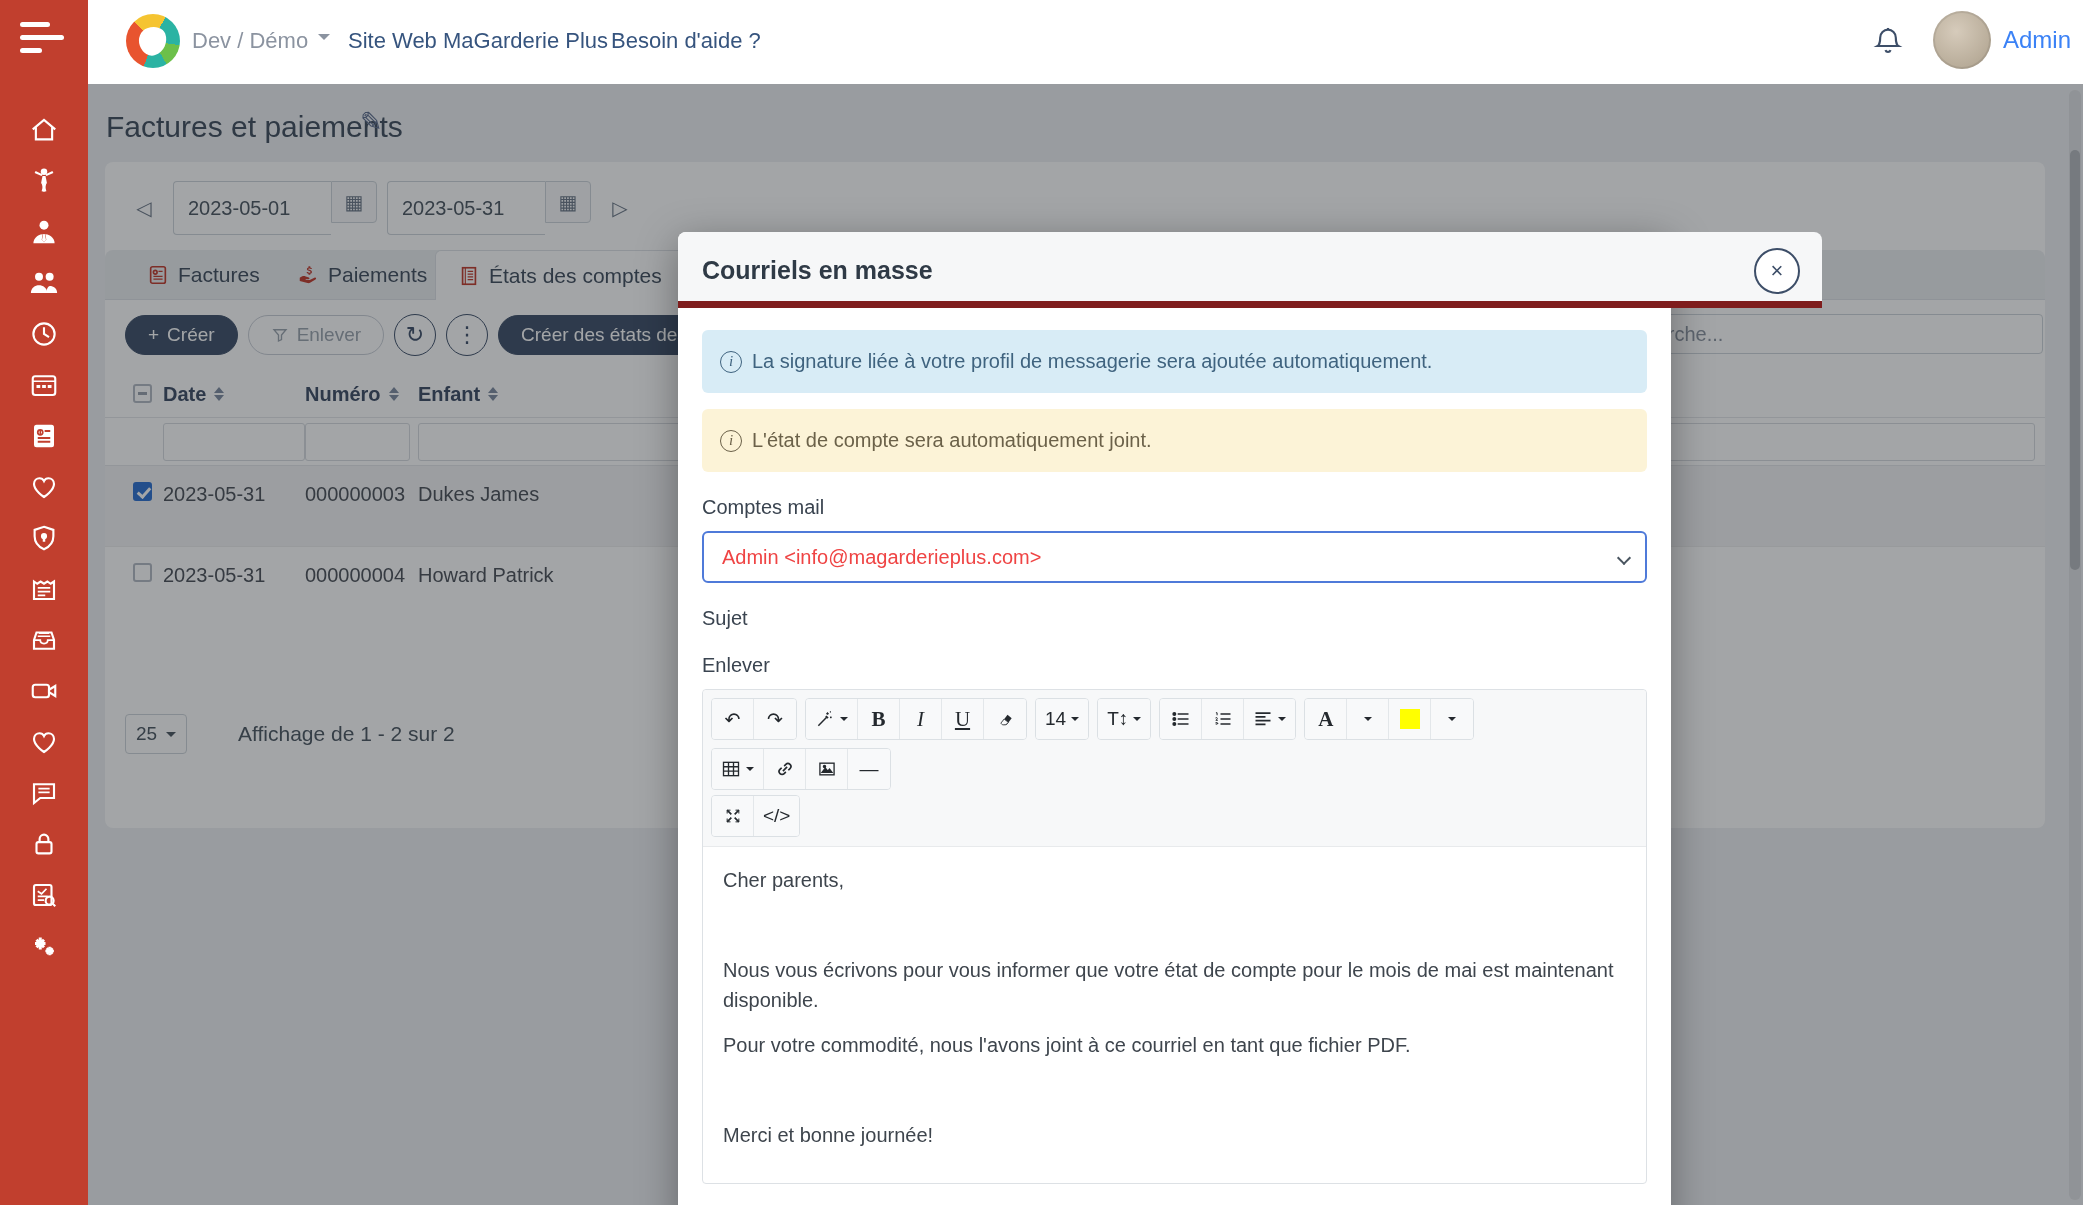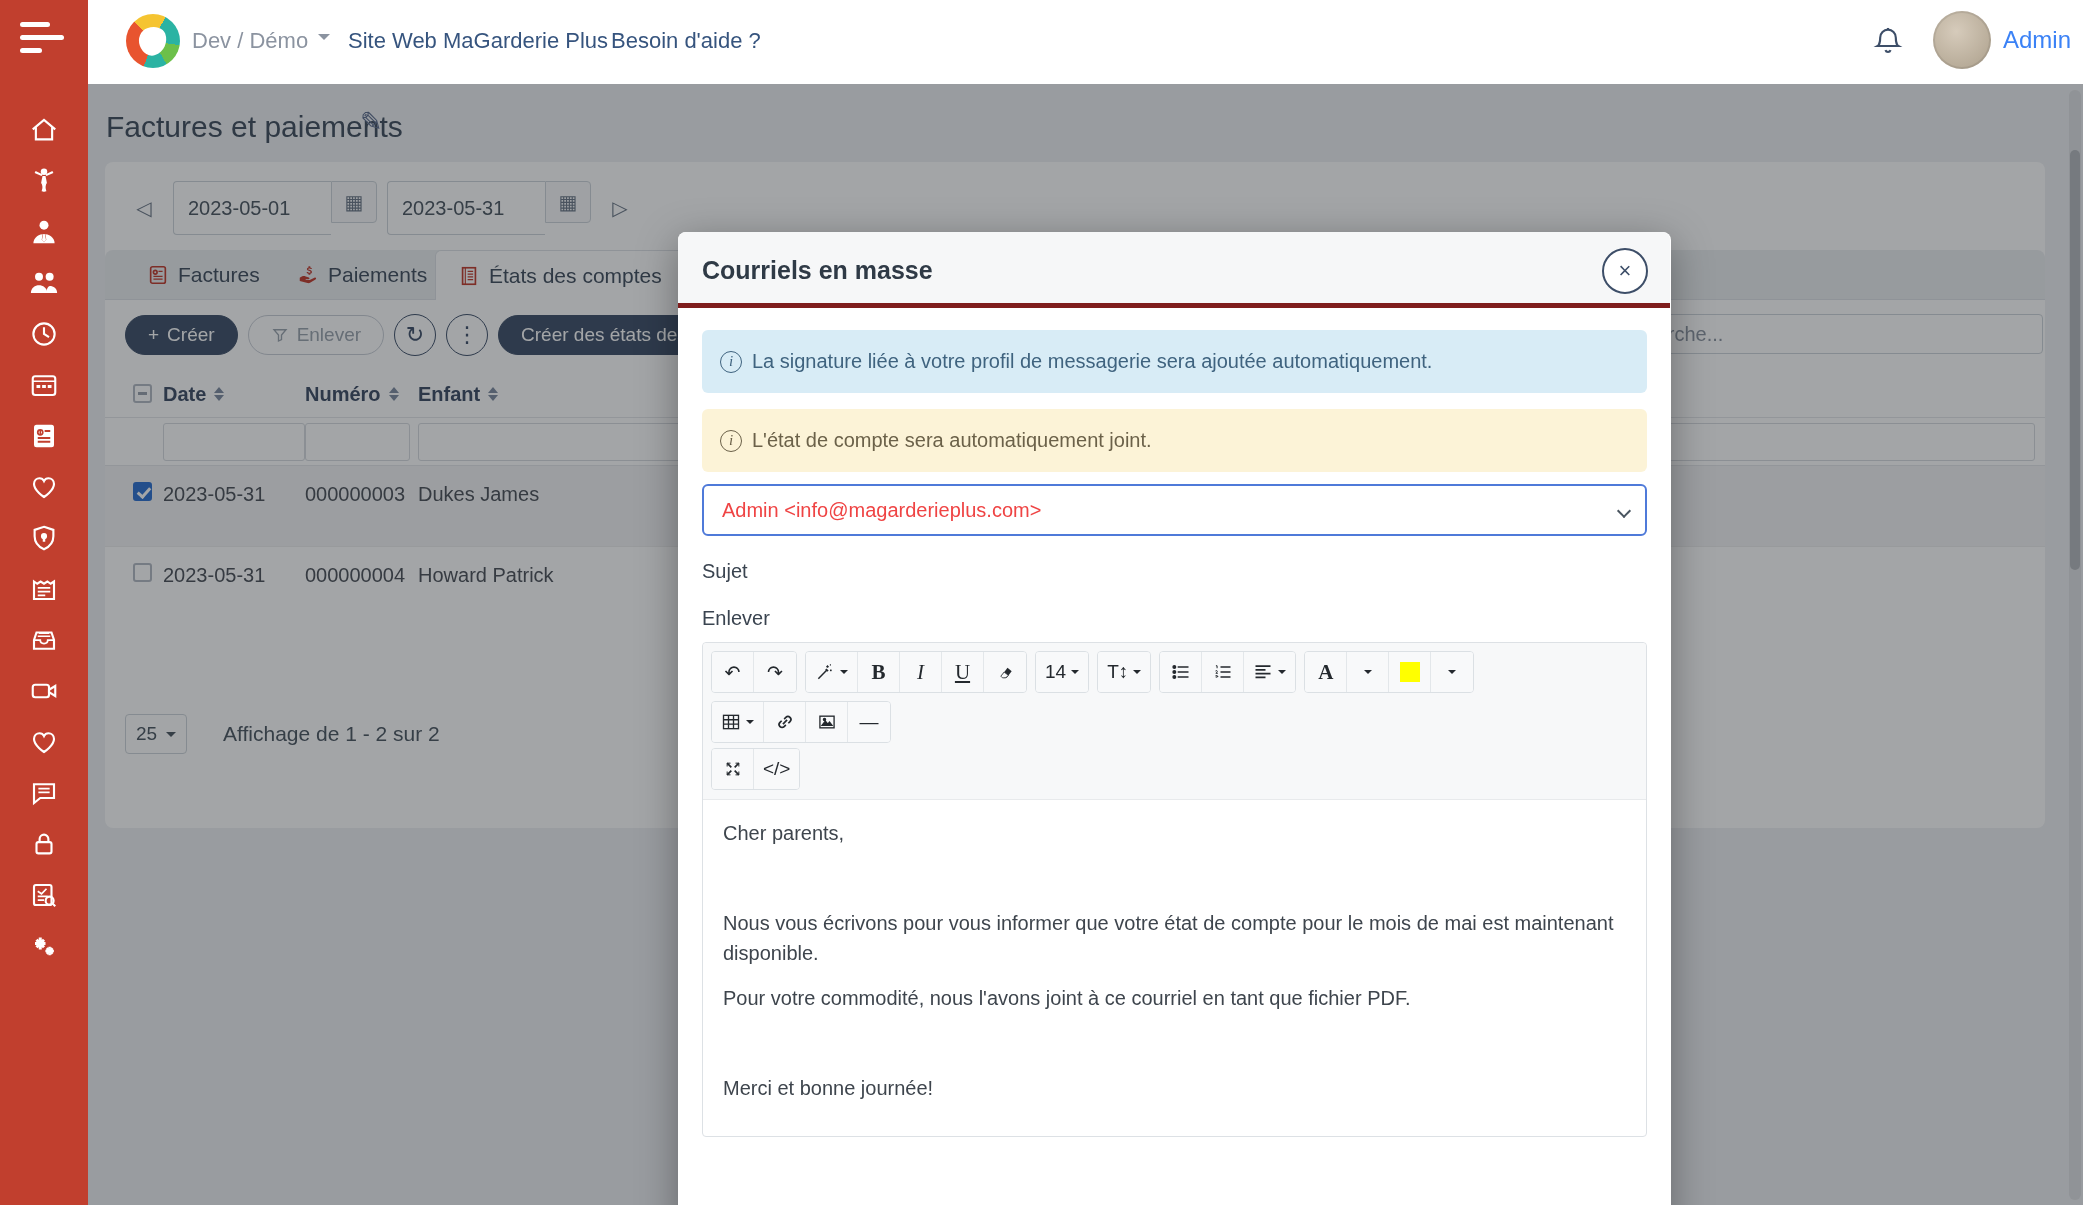--- a/index.html
+++ b/index.html
@@ -82,35 +82,35 @@
                        border:solid #fff; border-width:0 3px 3px 0; transform:rotate(42deg); }
   .filterrow { position:absolute; left:0; top:256px; width:1940px; height:48px; border-bottom:1px solid #e4e7ea; }
   .finput { position:absolute; top:5px; height:38px; border:1px solid #d7dbe0; border-radius:3px; background:#fff; font-family:inherit; font-size:19px; padding:0 10px; }
 
   .trow { position:absolute; left:0; width:1940px; height:80px; font-size:20px; color:#4a4f57; }
   .trow.r0 { top:304px; background:#f3f4f5; }
   .trow.r1 { top:384px; border-top:1px solid #ededed; }
   .trow .cb { position:absolute; left:28px; top:16px; }
   .cell { position:absolute; top:17px; }
 
-  .pager { position:absolute; left:20px; top:552px; display:flex; align-items:center; gap:36px; }
+  .pager { position:absolute; left:20px; top:552px; display:flex; align-items:center; gap:51px; }
   .psel { width:62px; height:40px; border:1px solid #ced4da; border-radius:4px; display:flex; align-items:center;
           justify-content:space-between; padding:0 10px; font-size:19px; color:#4a5560; cursor:pointer; background:#fff; }
   .psel .caret { width:0; height:0; border:5px solid transparent; border-top-color:#4a5560; margin-top:5px; }
   .pinfo { font-size:21px; color:#4a5560; }
 
   .scrollbar { position:absolute; right:2px; top:6px; width:12px; height:1110px; background:#dfe1e4; border-radius:6px; }
   .scrollthumb { position:absolute; left:1px; top:60px; width:10px; height:420px; background:#b4b8bd; border-radius:5px; }
 
   .backdrop { position:absolute; left:0; top:0; width:1995px; height:1121px; background:rgba(25,30,36,.4); z-index:30; }
 
   
   .modal { position:absolute; left:590px; top:148px; width:993px; height:1002px; background:#fff; border-radius:8px;
            box-shadow:0 10px 40px rgba(0,0,0,.35); z-index:40; }
-  .m-head { position:absolute; left:0; top:0; width:992px; height:76px; background:#f6f7f8; border-bottom:5px solid #7f1d1d; border-radius:8px 8px 0 0; }
+  .m-head { position:absolute; left:0; top:0; width:1144px; height:76px; background:#f6f7f8; border-bottom:7px solid #7f1d1d; border-radius:8px 8px 0 0; }
   .m-title { position:absolute; left:24px; top:24px; font-size:25px; font-weight:bold; color:#2f3a46; }
   .m-close { position:absolute; right:22px; top:16px; width:46px; height:46px; border-radius:50%; border:2px solid #3d4e68;
              background:#fff; color:#3d4e68; font-size:22px; display:flex; align-items:center; justify-content:center; cursor:pointer; }
   .m-body { position:absolute; left:24px; top:76px; width:945px; }
 
   .alert { width:945px; border-radius:6px; padding:20px 18px; font-size:20px; display:flex; gap:10px; align-items:center; }
   .alert.info { margin-top:22px; background:#d8ecf6; color:#3f637f; }
   .alert.warn { margin-top:16px; background:#fcf3d7; color:#6b6149; }
   .i-ic { flex:0 0 auto; width:22px; height:22px; border:1.5px solid currentColor; border-radius:50%; font-size:15px; font-style:italic;
           display:flex; align-items:center; justify-content:center; font-family:"Liberation Serif", serif; }
@@ -426,20 +426,21 @@
       <div class="m-body">
         <div class="alert info">
           <span class="i-ic">i</span>
           <span>La signature liée à votre profil de messagerie sera ajoutée automatiquement.</span>
         </div>
         <div class="alert warn">
           <span class="i-ic">i</span>
           <span>L'état de compte sera automatiquement joint.</span>
         </div>
 
+        <div class="flabel">Comptes mail</div>
         <div class="select">
           <span>Admin &lt;info@magarderieplus.com&gt;</span>
           <span class="caret"></span>
         </div>
 
         <div class="flabel">Sujet</div>
 
         <div class="flabel">Enlever</div>
         <div class="editor">
           <div class="ed-toolbar">

